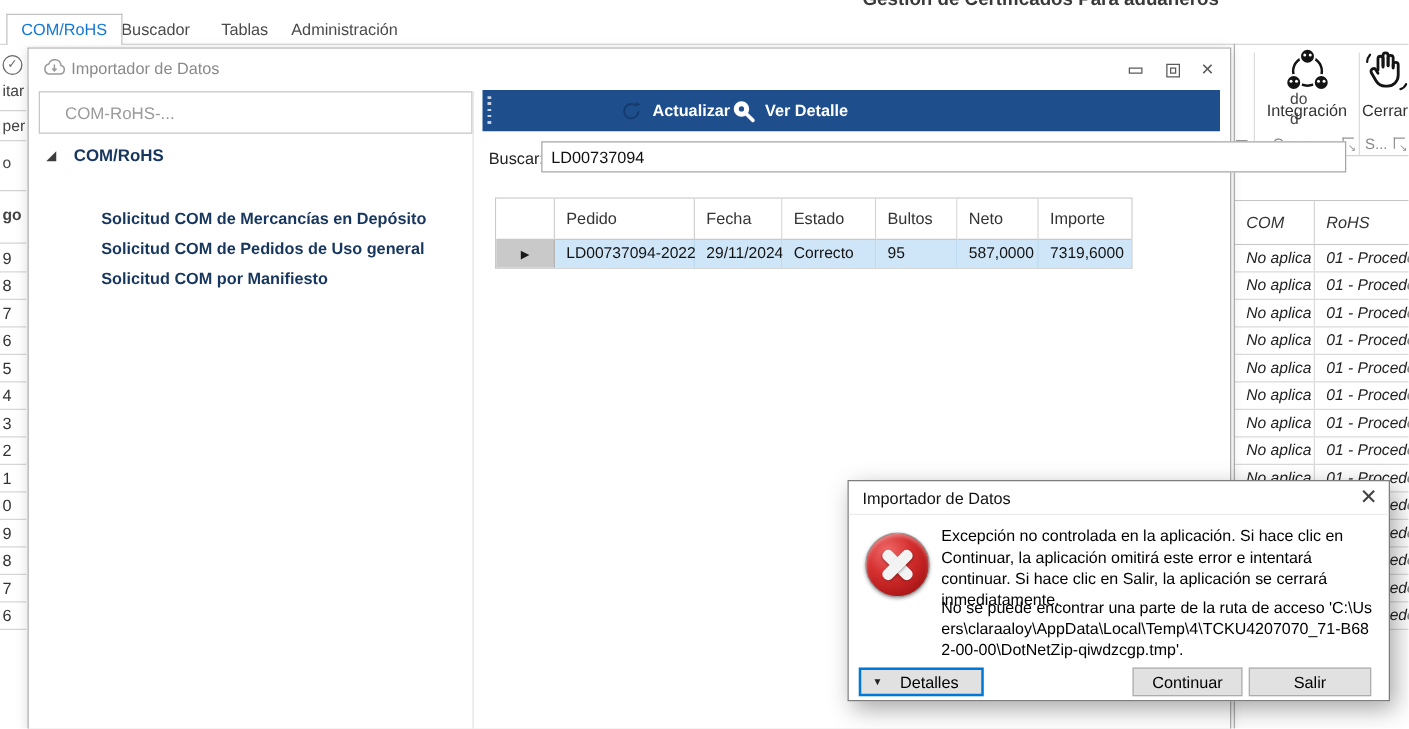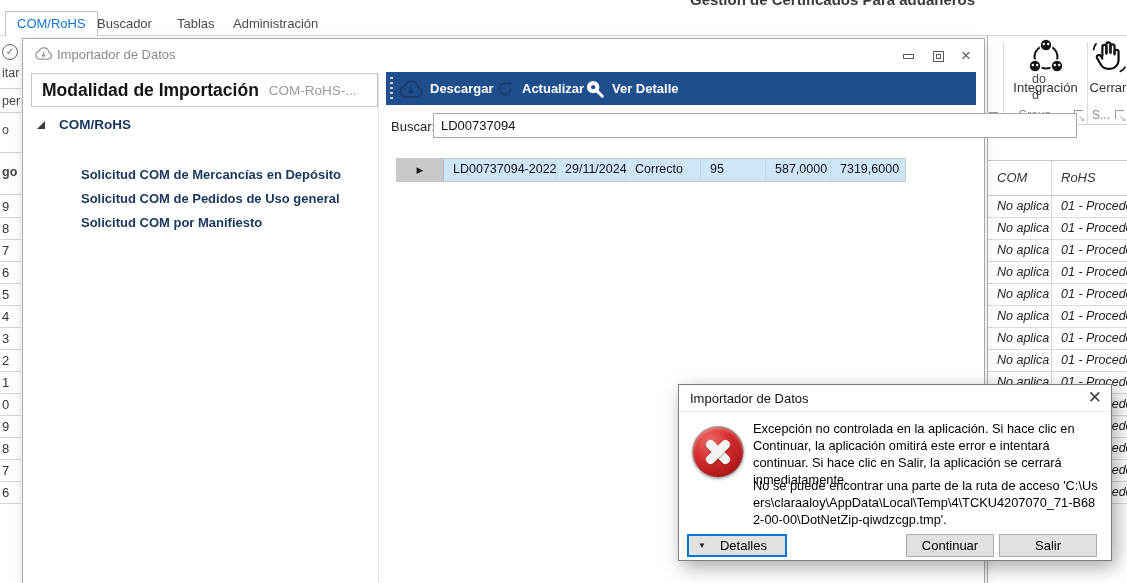--- a/index.html
+++ b/index.html
@@ -257,42 +257,34 @@
         </span>
       <span class="win-btn wb-rest" style="left:904px;">
           <span>
             <i></i>
           </span>
         </span>
       <span class="win-btn wb-close" style="left:932px;">×</span>
     </div>
 
     <div class="hdr-box">
-      <span class="hdr-title">Modalidad de Importación</span>
       <span class="hdr-sub">COM-RoHS-...</span>
     </div>
     <div class="panel-divider"></div>
 
     <div class="tree-root">
       <span class="tree-arrow"></span>
       <span class="tree-root-label">COM/RoHS</span>
     </div>
     <div class="tree-item" style="top:128px;">Solicitud COM de Mercancías en Depósito</div>
     <div class="tree-item" style="top:152px;">Solicitud COM de Pedidos de Uso general</div>
     <div class="tree-item" style="top:176px;">Solicitud COM por Manifiesto</div>
 
     <div class="toolbar">
       <span class="grip"></span>
-      <div class="tb-btn" style="left:12px;">
-        <svg width="26" height="20" viewBox="0 0 20 15">
-          <path d="M5.5 13.5 h9.2 a3.6 3.6 0 0 0 .9-7.1 A5.3 5.3 0 0 0 5.3 5.1 A4.3 4.3 0 0 0 5.5 13.5 Z" fill="none" stroke="#163c6e" stroke-width="1.3"></path>
-          <path d="M10 5.8 v4.6 M8.3 8.8 l1.7 1.9 1.7-1.9" fill="none" stroke="#163c6e" stroke-width="1.3"></path>
-        </svg>
-        <span class="tb-label">Descargar</span>
-      </div>
       <div class="tb-btn" style="left:108px;">
         <svg width="22" height="22" viewBox="0 0 24 24">
           <path d="M18.2 12 a6.2 6.2 0 1 1-2-4.6" fill="none" stroke="#163c6e" stroke-width="1.7"></path>
           <path d="M15.4 3.4 l.9 4.2 3.8-1.4 z" fill="#163c6e"></path>
         </svg>
         <span class="tb-label">Actualizar</span>
       </div>
       <div class="tb-btn" style="left:198px;">
         <svg width="22" height="22" viewBox="0 0 24 24">
           <circle cx="10" cy="10" r="6" fill="#fff" stroke="#fff" stroke-width="1.5"></circle>
@@ -300,20 +292,29 @@
           <path d="M14.6 14.6 L20 20" stroke="#fff" stroke-width="3.2" stroke-linecap="round"></path>
         </svg>
         <span class="tb-label">Ver Detalle</span>
       </div>
     </div>
 
     <span class="search-label">Buscar:</span>
     <input class="search-input" type="text" value="LD00737094" style="">
 
     <div class="grid">
+      <div class="grid-head">
+        <div class="g-th"></div>
+        <div class="g-th">Pedido</div>
+        <div class="g-th">Fecha</div>
+        <div class="g-th">Estado</div>
+        <div class="g-th">Bultos</div>
+        <div class="g-th">Neto</div>
+        <div class="g-th" style="border-right:none;">Importe</div>
+      </div>
       <div class="grid-row">
         <div class="g-sel">▶</div>
         <div class="g-td">LD00737094-202248</div>
         <div class="g-td">29/11/2024</div>
         <div class="g-td">Correcto</div>
         <div class="g-td">95</div>
         <div class="g-td">587,0000</div>
         <div class="g-td" style="border-right:none;">7319,6000</div>
       </div>
     </div>

